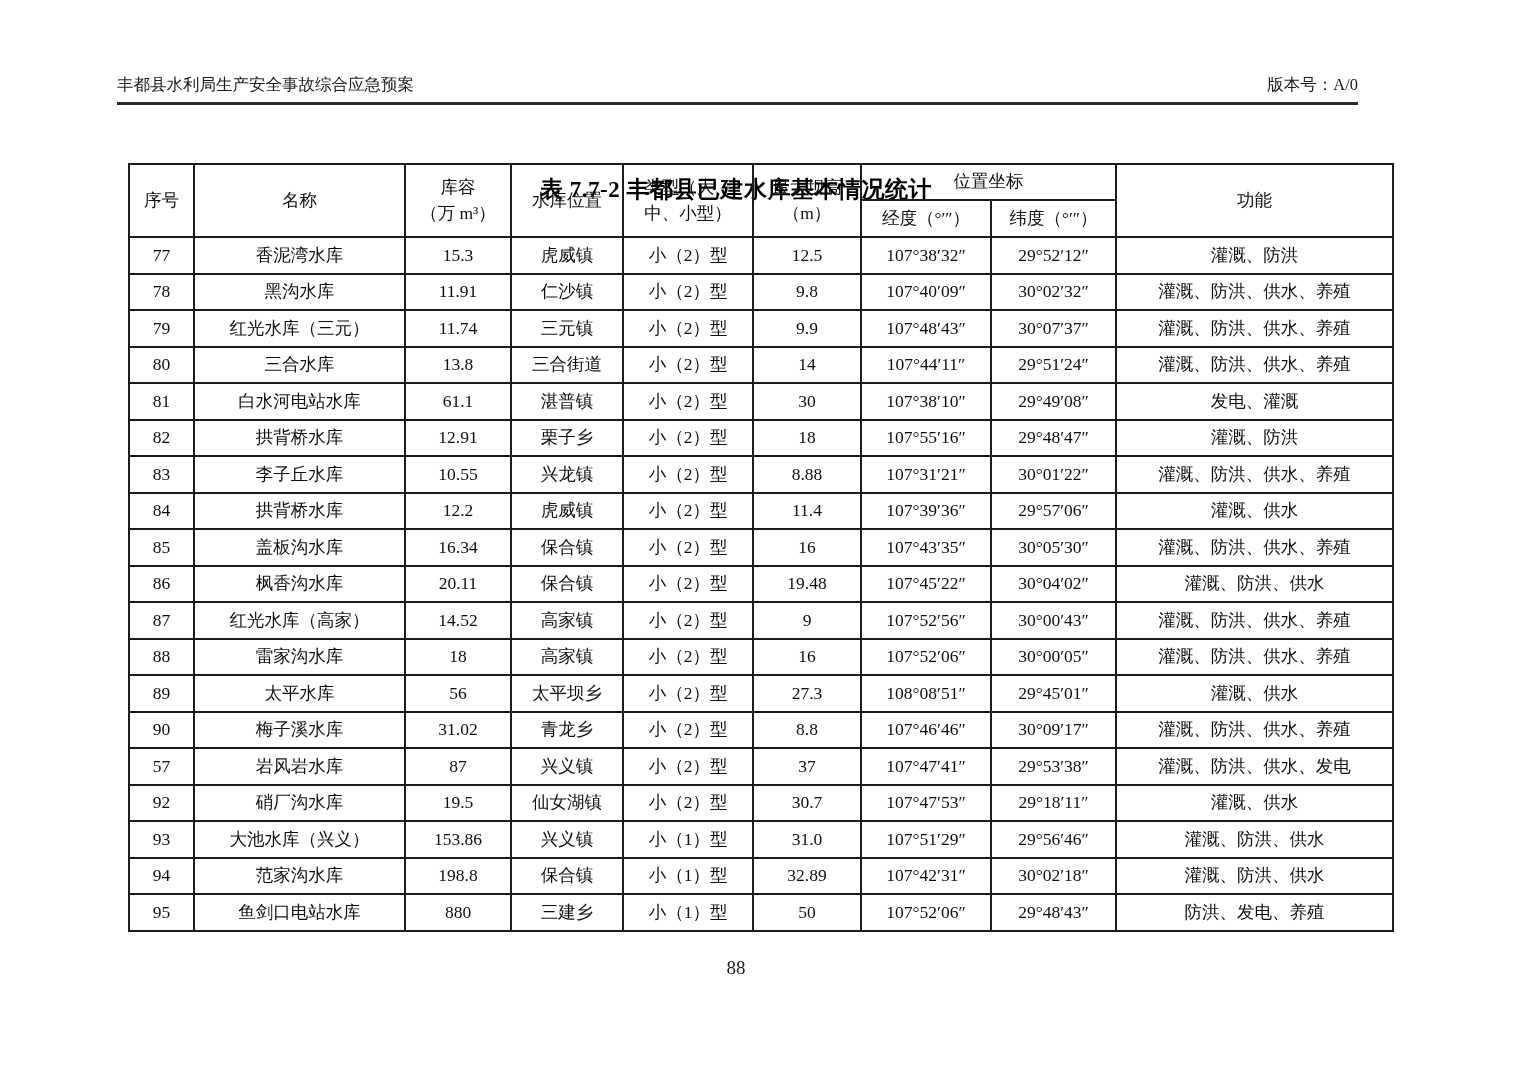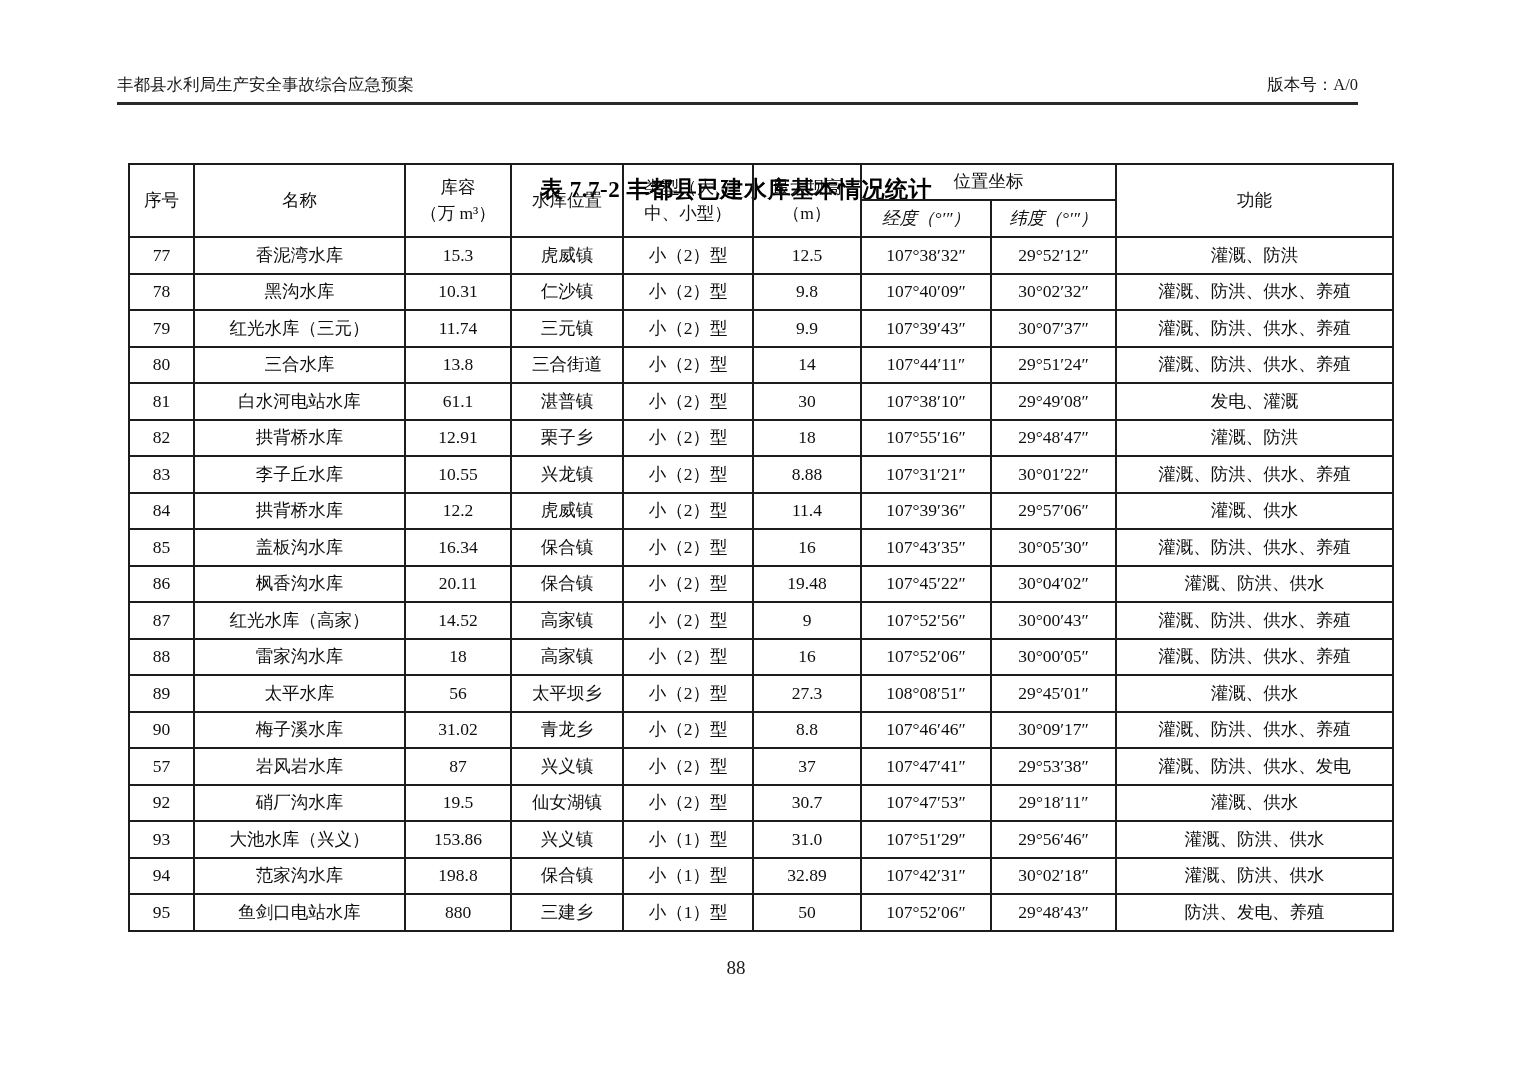--- a/index.html
+++ b/index.html
@@ -34,21 +34,21 @@
   }
   .res-table th, .res-table td {
     border: 2px solid #1c1c1c;
     text-align: center; vertical-align: middle;
     font-size: 17.5px; font-weight: normal;
     padding: 1px 2px;
     color: #0e0e0e;
   }
   .res-table thead th { white-space: pre-line; line-height: 1.45; }
   .res-table thead tr.h1 th { height: 36px; }
-  .res-table thead tr.h2 th { height: 37px; font-style: italic; }
+  .res-table thead tr.h2 th { height: 37px; }
   .res-table tbody td { height: 36.5px; line-height: 1.2; }
 
   .page-number {
     position: absolute; top: 957px; left: 0; width: 100%;
     text-align: center; font-size: 19px; color: #1a1a1a;
   }
 </style>
 </head>
 <body>
 
@@ -100,36 +100,36 @@
           <td>虎威镇</td>
           <td>小（2）型</td>
           <td>12.5</td>
           <td>107°38′32″</td>
           <td>29°52′12″</td>
           <td>灌溉、防洪</td>
         </tr>
         <tr>
           <td>78</td>
           <td>黑沟水库</td>
-          <td>10.31</td>
+          <td>11.91</td>
           <td>仁沙镇</td>
           <td>小（2）型</td>
           <td>9.8</td>
           <td>107°40′09″</td>
           <td>30°02′32″</td>
           <td>灌溉、防洪、供水、养殖</td>
         </tr>
         <tr>
           <td>79</td>
           <td>红光水库（三元）</td>
           <td>11.74</td>
           <td>三元镇</td>
           <td>小（2）型</td>
           <td>9.9</td>
-          <td>107°39′43″</td>
+          <td>107°48′43″</td>
           <td>30°07′37″</td>
           <td>灌溉、防洪、供水、养殖</td>
         </tr>
         <tr>
           <td>80</td>
           <td>三合水库</td>
           <td>13.8</td>
           <td>三合街道</td>
           <td>小（2）型</td>
           <td>14</td>

